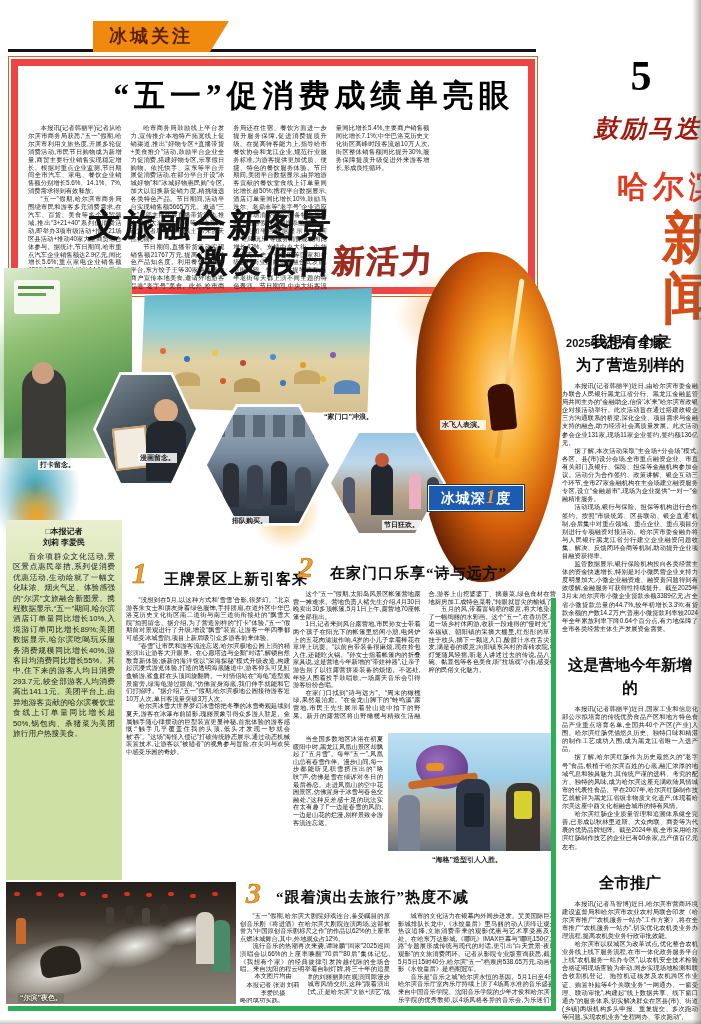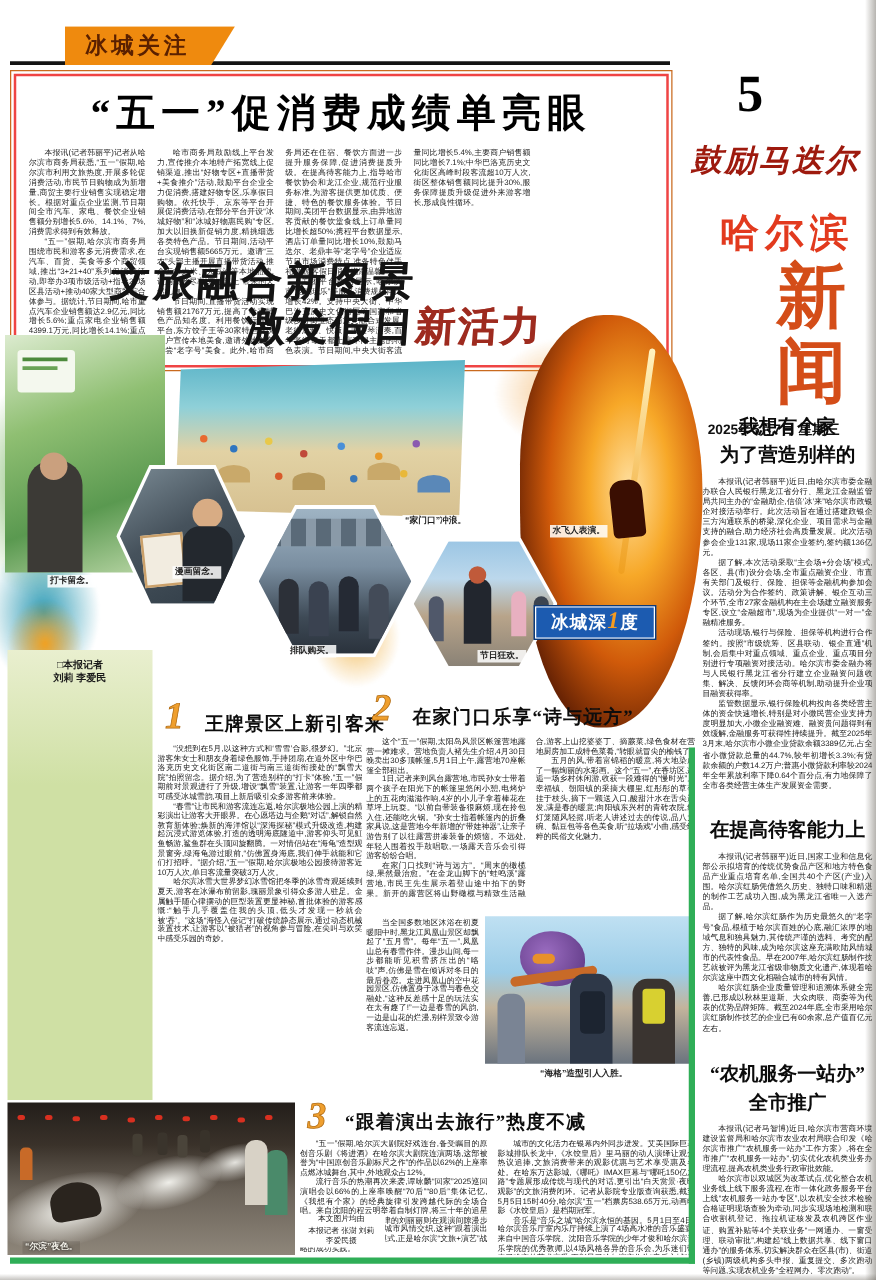--- a/index.html
+++ b/index.html
@@ -1,30 +1,30 @@
 <!DOCTYPE html>
 <html><head>
 <meta charset="utf-8">
 <style>
   html,body{margin:0;padding:0;background:#d8d5cе;}
   body{width:701px;height:1024px;overflow:hidden;background:#cfccc4;}
   .page{position:relative;width:701px;height:1024px;background:#fff;overflow:hidden;
         font-family:"Liberation Sans","DejaVu Sans",sans-serif;color:#111;}
-  .serif{font-family:"Liberation Serif","DejaVu Serif",serif;}
+  .serif{font-family:"Liberation Serif","DejaVu Serif",serif;margin-left:41px;}
   .abs{position:absolute;}
   p{margin:0;text-indent:2em;text-align:justify;}
   
   .kicker-rule{left:8px;top:49px;width:528px;height:3px;background:#141414;}
   .kicker{left:52px;top:21px;width:136px;height:31px;background:#ef8a0e;
           clip-path:polygon(0 0,100% 0,86% 100%,0 100%);
           font-weight:bold;font-size:18px;line-height:31px;padding-left:16px;
           letter-spacing:3px;color:#5a2000;box-sizing:border-box;}
   
   .lead-box{left:8px;top:56px;width:530px;height:241px;border:1px solid #c96a1e;padding:2px;box-sizing:border-box;}
-  .lead-inner{border:2px solid #ef4444;width:100%;height:100%;box-sizing:border-box;position:relative;}
+  .lead-inner{border:7px solid #ef4444;width:100%;height:100%;box-sizing:border-box;position:relative;}
   .lead-headline{position:absolute;top:9px;left:0;width:100%;text-align:center;
                  font-size:31px;font-weight:bold;letter-spacing:5px;color:#000;}
   .lead-cols{position:absolute;left:10px;top:58px;width:504px;height:168px;
              column-count:5;column-gap:9px;column-fill:auto;overflow:hidden;
              font-size:6.3px;line-height:7.9px;color:#1c1c1c;}
   
   .page-num{left:560px;top:52px;width:80px;text-align:center;font-size:42px;font-weight:bold;color:#000;}
   .paper-logo{left:540px;top:112px;width:160px;text-align:center;font-size:25px;font-weight:bold;
               font-style:italic;color:#9e1a0e;letter-spacing:2px;}
   .edition-city{left:558px;top:166px;width:144px;text-align:center;font-size:31px;font-weight:bold;
@@ -164,20 +164,21 @@
 
   <div class="abs badge-depth">
     <span>冰城深</span><span class="num">1</span><span>度</span>
   </div>
 
   <div class="abs intro-col">
     <div class="byline">
       <div>□本报记者</div>
       <div>刘莉 李爱民</div>
     </div>
+    <p>百余项群众文化活动,景区景点惠民举措,系列促消费优惠活动,生动绘就了一幅文化味浓、烟火气足、体验感强的“尔滨”文旅融合新图景。携程数据显示,“五一”期间,哈尔滨酒店订单量同比增长10%,入境游订单同比增长89%;美团数据显示,哈尔滨吃喝玩乐服务消费规模同比增长40%,游客日均消费同比增长55%。其中,住下来的游客人均日消费293.7元,较全部游客人均消费高出141.1元。美团平台上,由异地游客贡献的哈尔滨餐饮堂食线上订单量同比增长超50%,锅包肉、杀猪菜为美团旅行用户热搜美食。</p>
   </div>
 
   <div class="abs art-num" style="left:132px;top:558px;">1</div>
   <div class="abs art-title" style="left:164px;top:570px;">王牌景区上新引客来</div>
   <div class="abs body-text" style="left:126px;top:596px;width:164px;height:282px;">
     <p>“没想到在5月,以这种方式和‘雪雪’合影,很梦幻。”北京游客朱女士和朋友身着绿色服饰,手持团扇,在道外区中华巴洛克历史文化街区南二道街与南三道街衔接处的“飘雪大院”拍照留念。据介绍,为了营造别样的“打卡”体验,“五一”假期前对景观进行了升级,增设“飘雪”装置,让游客一年四季都可感受冰城雪韵,项目上新后吸引众多游客前来体验。</p>
     <p>“春雪”让市民和游客流连忘返,哈尔滨极地公园上演的精彩演出让游客大开眼界。在心愿塔边与企鹅“对话”,解锁自然教育新体验;焕新的海洋馆以“深海探秘”模式升级改造,构建起沉浸式游览体验,打造的透明海底隧道中,游客仰头可见魟鱼畅游,鲨鱼群在头顶回旋翻腾。一对情侣站在“海龟”造型观景窗旁,绿海龟游过眼前,“仿佛置身海底,我们伸手就能和它们打招呼。”据介绍,“五一”假期,哈尔滨极地公园接待游客近10万人次,单日客流量突破3万人次。</p>
     <p>哈尔滨冰雪大世界梦幻冰雪馆把冬季的冰雪奇观延续到夏天,游客在冰瀑布前留影,瑰丽景象引得众多游人驻足。金属触手随心律摆动的巨型装置更显神秘,首批体验的游客感慨:“触手几乎覆盖住我的头顶,低头才发现一秒就会被‘吞’。”这场“海怪入侵记”打破传统静态展示,通过动态机械装置技术,让游客以“被猎者”的视角参与冒险,在尖叫与欢笑中感受乐园的奇妙。</p>
   </div>
 
@@ -244,31 +245,30 @@
       </div>
       <div class="sb-body">
         <p>本报讯(记者韩丽平)近日,由哈尔滨市委金融办联合人民银行黑龙江省分行、黑龙江金融监管局共同主办的“金融助企,信倍‘冰’来”哈尔滨市政银企对接活动举行。此次活动旨在通过搭建政银企三方沟通联系的桥梁,深化企业、项目需求与金融支持的融合,助力经济社会高质量发展。此次活动参会企业131家,现场11家企业签约,签约额136亿元。</p>
         <p>据了解,本次活动采取“主会场+分会场”模式,各区、县(市)设分会场,全市重点融资企业、市直有关部门及银行、保险、担保等金融机构参加会议。活动分为合作签约、政策讲解、银企互动三个环节,全市27家金融机构在主会场建立融资服务专区,设立“金融超市”,现场为企业提供“一对一”金融精准服务。</p>
         <p>活动现场,银行与保险、担保等机构进行合作签约。按照“市级统筹、区县联动、银企直通”机制,会后集中对重点领域、重点企业、重点项目分别进行专项融资对接活动。哈尔滨市委金融办将与人民银行黑龙江省分行建立企业融资问题收集、解决、反馈闭环会商等机制,助动提升企业项目融资获得率。</p>
         <p>监管数据显示,银行保险机构投向各类经营主体的资金快速增长,特别是对小微民营企业支持力度明显加大,小微企业融资难、融资贵问题得到有效缓解,金融服务可获得性持续提升。截至2025年3月末,哈尔滨市小微企业贷款余额3389亿元,占全省小微贷款总量的44.7%,较年初增长3.3%;有贷款余额的户数14.2万户;普惠小微贷款利率较2024年全年累放利率下降0.64个百分点,有力地保障了全市各类经营主体生产发展资金需要。</p>
       </div>
     </div>
     <div class="sb-art">
       <div class="sb-title">
-        <div>在提高待客能力上</div>
+        <div>这是营地今年新增的</div>
       </div>
       <div class="sb-body">
         <p>本报讯(记者韩丽平)近日,国家工业和信息化部公示拟培育的传统优势食品产区和地方特色食品产业重点培育名单,全国共40个产区(产业)入围。哈尔滨红肠凭借悠久历史、独特口味和精湛的制作工艺成功入围,成为黑龙江省唯一入选产品。</p>
         <p>据了解,哈尔滨红肠作为历史最悠久的“老字号”食品,根植于哈尔滨百姓的心底,融汇浓厚的地域气息和独具魅力,其传统严谨的选料、考究的配方、独特的风味,成为哈尔滨这座充满欧陆风情城市的代表性食品。早在2007年,哈尔滨红肠制作技艺就被评为黑龙江省级非物质文化遗产,体现着哈尔滨这座中西文化相融合城市的特有风情。</p>
         <p>哈尔滨红肠企业质量管理和追溯体系健全完善,已形成以秋林里道斯、大众肉联、商委等为代表的优势品牌矩阵。截至2024年底,全市采用哈尔滨红肠制作技艺的企业已有60余家,总产值百亿元左右。</p>
       </div>
     </div>
     <div class="sb-art">
       <div class="sb-title">
-        <div>“农机服务一站办”</div>
         <div>全市推广</div>
       </div>
       <div class="sb-body">
         <p>本报讯(记者马智博)近日,哈尔滨市营商环境建设监督局和哈尔滨市农业农村局联合印发《哈尔滨市推广“农机服务一站办”工作方案》,将在全市推广“农机服务一站办”,切实优化农机类业务办理流程,提高农机类业务行政审批效能。</p>
         <p>哈尔滨市以双城区为改革试点,优化整合农机业务线上线下服务流程,在市一体化政务服务平台上线“农机服务一站办专区”,以农机安全技术检验合格证明现场查验为牵动,同步实现场地检测和联合收割机登记、拖拉机证核发及农机跨区作业证、购置补贴等4个关联业务“一网通办、一窗受理、联动审批”,构建起“线上数据共享、线下窗口通办”的服务体系,切实解决群众在区县(市)、街道(乡镇)两级机构多头申报、重复提交、多次跑动等问题,实现农机业务“全程网办、零次跑动”。</p>
       </div>
     </div>
   </div>
 
   <div class="abs edge-shadow"></div>

